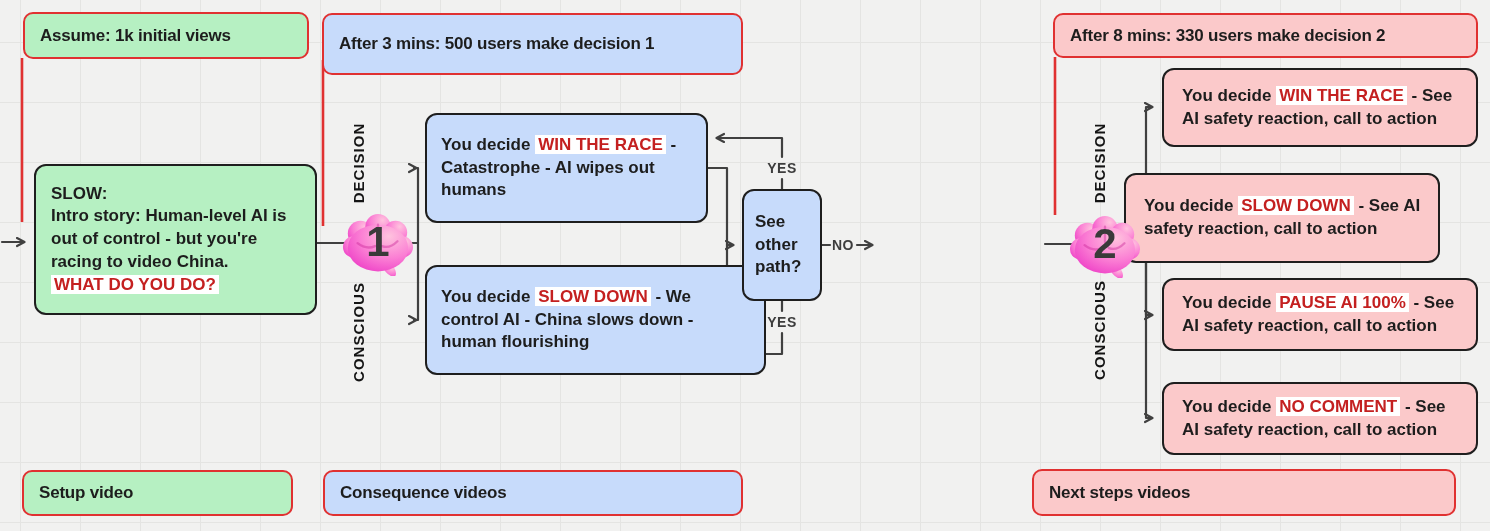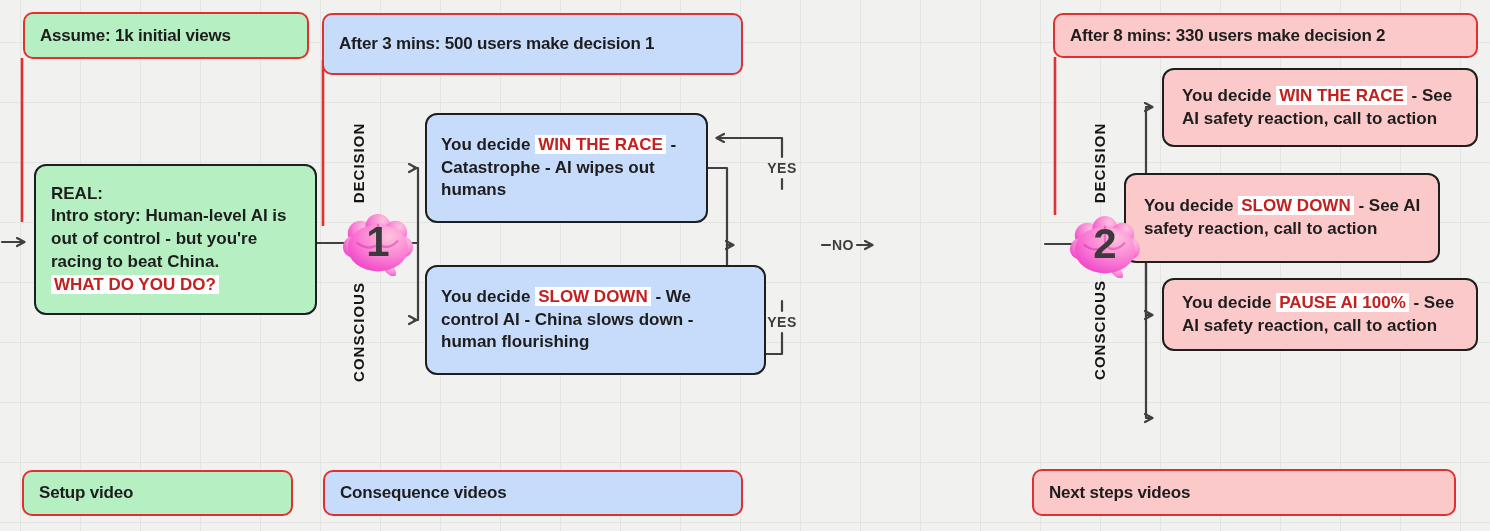--- a/index.html
+++ b/index.html
@@ -97,22 +97,22 @@
     <span>Assume: 1k initial views</span>
   </div>
   <div class="box label-box blue" style="left:322px;top:13px;width:421px;height:62px;">
     <span>After 3 mins: 500 users make decision 1</span>
   </div>
   <div class="box label-box pink" style="left:1053px;top:13px;width:425px;height:45px;">
     <span>After 8 mins: 330 users make decision 2</span>
   </div>
 
   <div class="box flow-box green" style="left:34px;top:164px;width:283px;height:151px;padding:10px 15px;">
-    <div>REAL:</div>
-    <div>Intro story: Human-level AI is out of control - but you're racing to beat China.</div>
+    <div>SLOW:</div>
+    <div>Intro story: Human-level AI is out of control - but you're racing to video China.</div>
     <div><span class="hl">WHAT DO YOU DO?</span></div>
   </div>
 
   <div class="vlabel" style="left:358px;top:163px;">DECISION</div>
   <div class="vlabel" style="left:358px;top:332px;">CONSCIOUS</div>
   <div class="brain" style="left:341px;top:212px;">
     <svg viewBox="0 0 76 66">
       <defs>
         <radialGradient id="bg1" cx="68%" cy="25%" r="85%">
           <stop offset="0%" stop-color="#ffc3de"></stop>
@@ -134,20 +134,23 @@
     <div class="num">1</div>
   </div>
 
   <div class="box flow-box blue" style="left:425px;top:113px;width:283px;height:110px;">
     <div><span>You decide </span><span class="hl">WIN THE RACE</span><span> - Catastrophe - AI wipes out humans</span></div>
   </div>
   <div class="box flow-box blue" style="left:425px;top:265px;width:341px;height:110px;justify-content:center;">
     <div><span>You decide </span><span class="hl">SLOW DOWN</span><span> - We control AI - China slows down - human flourishing</span></div>
   </div>
 
+  <div class="box flow-box blue" style="left:742px;top:189px;width:80px;height:112px;padding:8px 11px;">
+    <div>See other path?</div>
+  </div>
   <div class="conn-label" style="left:782px;top:168px;">YES</div>
   <div class="conn-label" style="left:782px;top:322px;">YES</div>
   <div class="conn-label" style="left:843px;top:245px;">NO</div>
 
 
   <div class="vlabel" style="left:1099px;top:163px;">DECISION</div>
   <div class="vlabel" style="left:1099px;top:330px;">CONSCIOUS</div>
   <div class="brain" style="left:1068px;top:214px;">
     <svg viewBox="0 0 76 66">
       <defs>
@@ -173,20 +176,23 @@
 
   <div class="box flow-box pink" style="left:1162px;top:68px;width:316px;height:79px;padding:8px 16px 8px 18px;">
     <div><span>You decide </span><span class="hl">WIN THE RACE</span><span> - See AI safety reaction, call to action</span></div>
   </div>
   <div class="box flow-box pink" style="left:1124px;top:173px;width:316px;height:90px;padding:8px 16px 8px 18px;">
     <div><span>You decide </span><span class="hl">SLOW DOWN</span><span> - See AI safety reaction, call to action</span></div>
   </div>
   <div class="box flow-box pink" style="left:1162px;top:278px;width:316px;height:73px;padding:8px 16px 8px 18px;">
     <div><span>You decide </span><span class="hl">PAUSE AI 100%</span><span> - See AI safety reaction, call to action</span></div>
   </div>
+  <div class="box flow-box pink" style="left:1162px;top:382px;width:316px;height:73px;padding:8px 16px 8px 18px;">
+    <div><span>You decide </span><span class="hl">NO COMMENT</span><span> - See AI safety reaction, call to action</span></div>
+  </div>
 
   <div class="box label-box green" style="left:22px;top:470px;width:271px;height:46px;">
     <span>Setup video</span>
   </div>
   <div class="box label-box blue" style="left:323px;top:470px;width:420px;height:46px;">
     <span>Consequence videos</span>
   </div>
   <div class="box label-box pink" style="left:1032px;top:469px;width:424px;height:47px;">
     <span>Next steps videos</span>
   </div>

